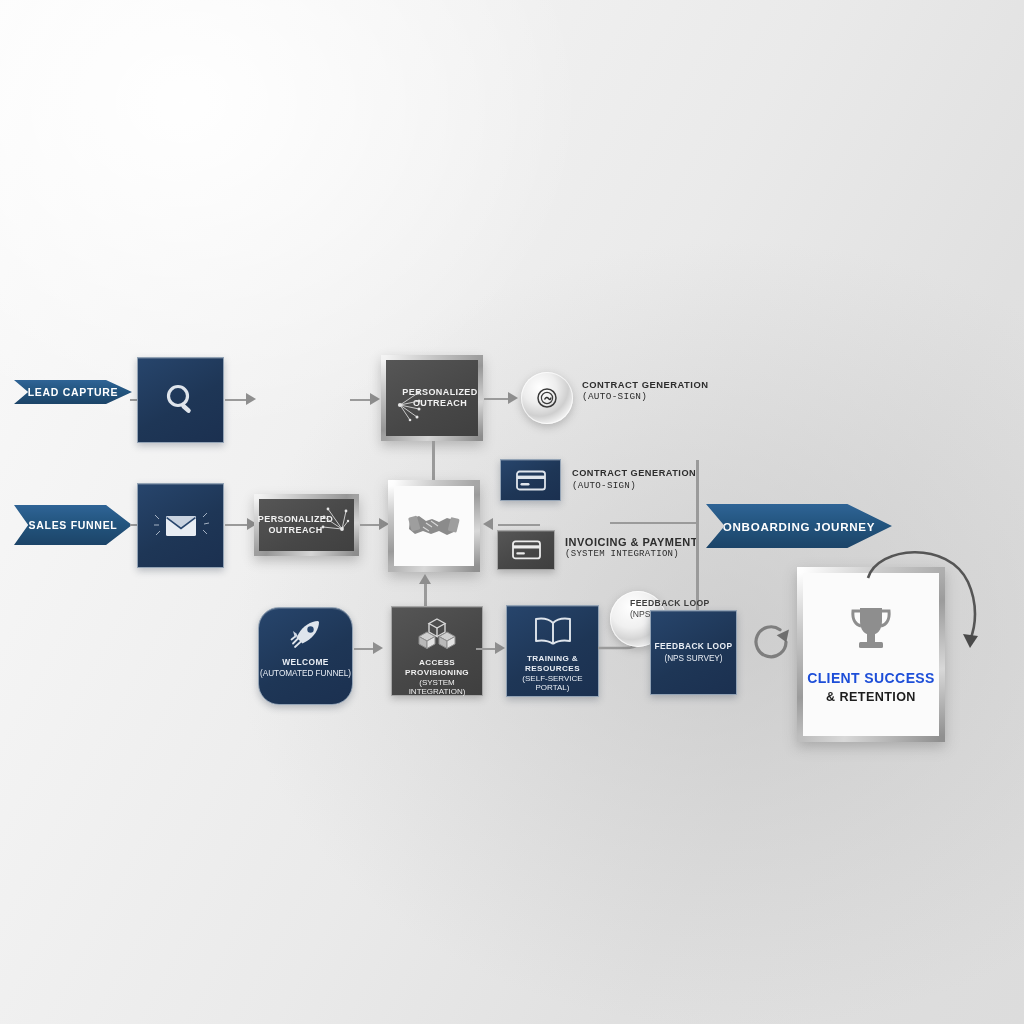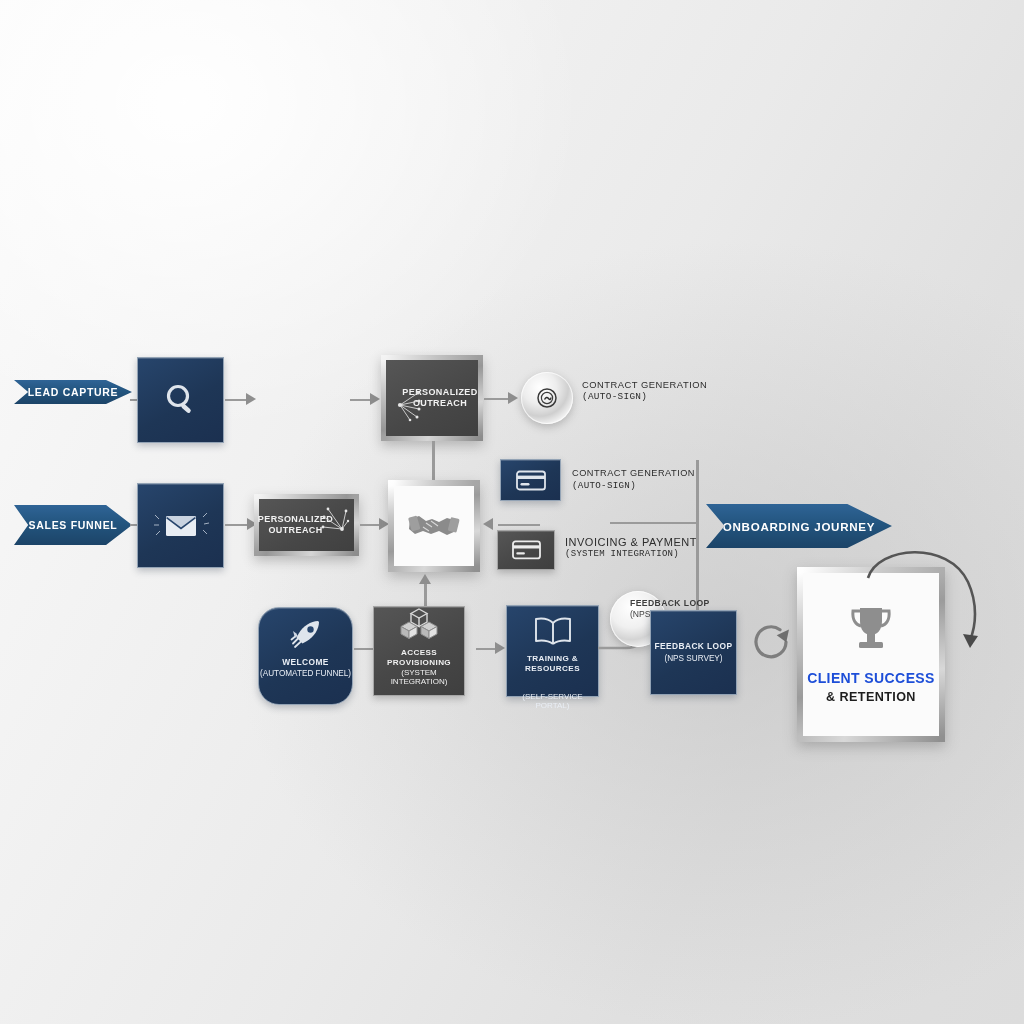--- a/index.html
+++ b/index.html
@@ -78,21 +78,21 @@
   .ahead{position:absolute;width:0;height:0;}
   .ahead.r{border-top:6px solid transparent;border-bottom:6px solid transparent;border-left:10px solid #8e8e8e;}
   .ahead.l{border-top:6px solid transparent;border-bottom:6px solid transparent;border-right:10px solid #8e8e8e;}
   .ahead.d{border-left:6px solid transparent;border-right:6px solid transparent;border-top:10px solid #8e8e8e;}
   .ahead.u{border-left:6px solid transparent;border-right:6px solid transparent;border-bottom:10px solid #8e8e8e;}
 
   
   .sidelabel{
     position:absolute;color:#2d2d2d;line-height:1.3;
   }
-  .sidelabel .t1{font-weight:400;letter-spacing:.5px;}
+  .sidelabel .t1{font-weight:700;letter-spacing:.5px;}
   .sidelabel .t2{font-weight:400;letter-spacing:.3px;font-family:Liberation Mono, monospace;}
 
   
   .disc{
     position:absolute;border-radius:50%;
     background:
       radial-gradient(circle at 36% 30%,#ffffff 0%,#ededed 34%,#cfcfcf 58%,#f2f2f2 76%,#b9b9b9 100%);
     box-shadow:0 3px 8px rgba(110,110,110,.40), inset 0 0 0 1px rgba(255,255,255,.7);
     display:flex;align-items:center;justify-content:center;
   }
@@ -289,21 +289,21 @@
         <path d="M8 15 L4 12 L6 19 Z" fill="#cdd6e2"></path>
       </svg>
     </span>
     <span class="lbl" style="font-size:8.4px;">WELCOME</span>
     <span class="sub" style="font-size:8.2px;margin-top:1px;">(AUTOMATED FUNNEL)</span>
   </div>
 
   <div class="conn h" style="left:354px;top:648px;width:23px;"></div>
   <div class="ahead r" style="left:373px;top:642px;"></div>
 
-  <div class="node box char" style="left:373px;top:606px;width:92px;height:90px;justify-content:flex-start;">
+  <div class="node box char" style="left:391px;top:606px;width:92px;height:90px;justify-content:flex-start;padding-top:10px;">
     <span class="icon" style="margin-bottom:8px;">
       <svg width="38" height="33" viewBox="0 0 38 33">
         <g fill="none" stroke="#d8d8d8" stroke-width="1.4">
           <path d="M19 2 L27 6.5 L19 11 L11 6.5 Z"></path>
           <path d="M11 6.5 V15 L19 19.5 V11"></path>
           <path d="M27 6.5 V15 L19 19.5"></path>
         </g>
         <g fill="#cfcfcf" stroke="#8d8d8d" stroke-width="1">
           <path d="M9 15 L17 19.5 L9 24 L1 19.5 Z"></path>
           <path d="M1 19.5 V27 L9 31.5 V24 Z" fill="#b9b9b9"></path>
@@ -325,21 +325,21 @@
     <span class="icon" style="margin-bottom:8px;">
       <svg width="40" height="30" viewBox="0 0 40 30">
         <g fill="none" stroke="#dfe5ec" stroke-width="1.9" stroke-linejoin="round">
           <path d="M20 7 C16 3 9 2 3 3 V25 C9 24 16 25 20 28"></path>
           <path d="M20 7 C24 3 31 2 37 3 V25 C31 24 24 25 20 28"></path>
           <path d="M20 7 V28"></path>
         </g>
       </svg>
     </span>
     <span class="lbl" style="font-size:8.1px;">TRAINING &amp; RESOURCES</span>
-    <span class="sub" style="font-size:8px;margin-top:19px;">(SELF-SERVICE PORTAL)</span>
+    <span class="sub" style="font-size:8px;margin-top:1px;">(SELF-SERVICE PORTAL)</span>
   </div>
 
   <svg style="position:absolute;left:596px;top:600px;width:80px;height:60px;overflow:visible;">
     <path d="M2 48 L30 48 Q46 48 48 32 L48 12" fill="none" stroke="#9a9a9a" stroke-width="2.4"></path>
   </svg>
 
   <div class="disc blurlbl" style="left:610px;top:591px;width:56px;height:56px;"></div>
   <div class="ghost-text" style="left:630px;top:598px;width:120px;">
     <div class="g1" style="font-size:8.6px;">FEEDBACK LOOP</div>
     <div class="g2" style="font-size:8.6px;">(NPS SURVEY)</div>

